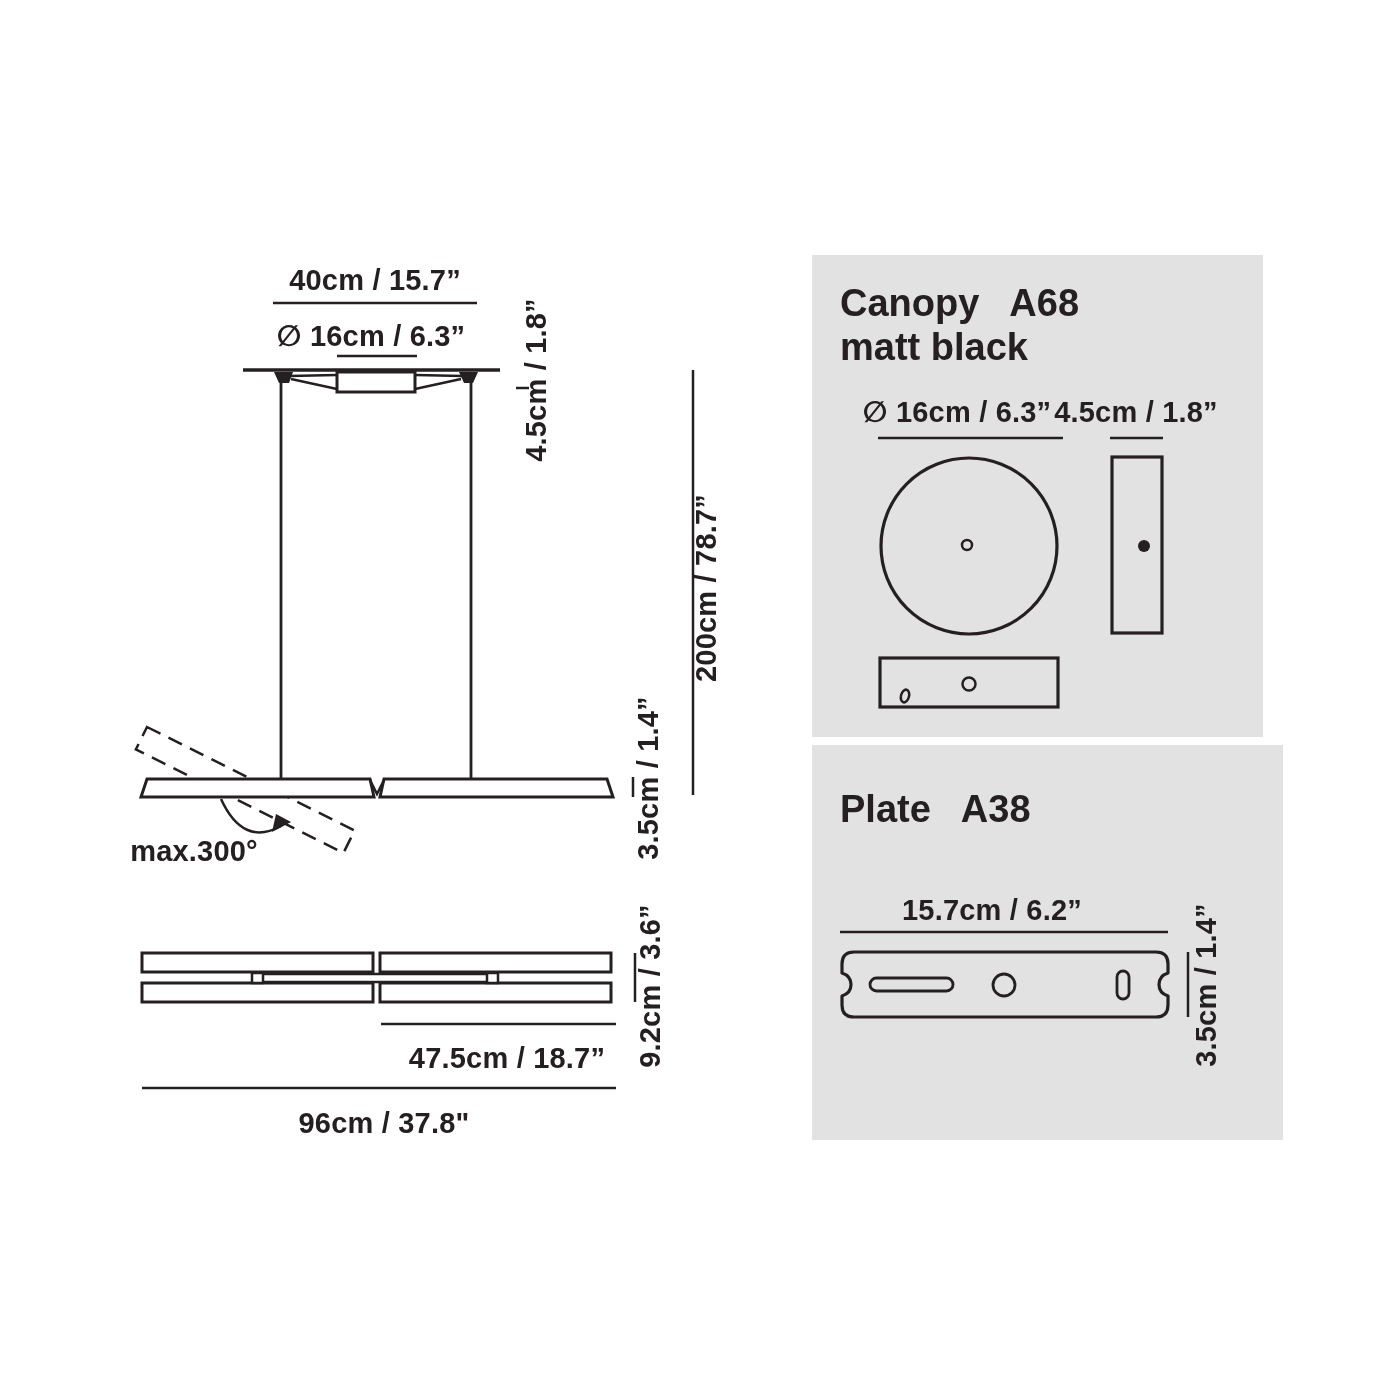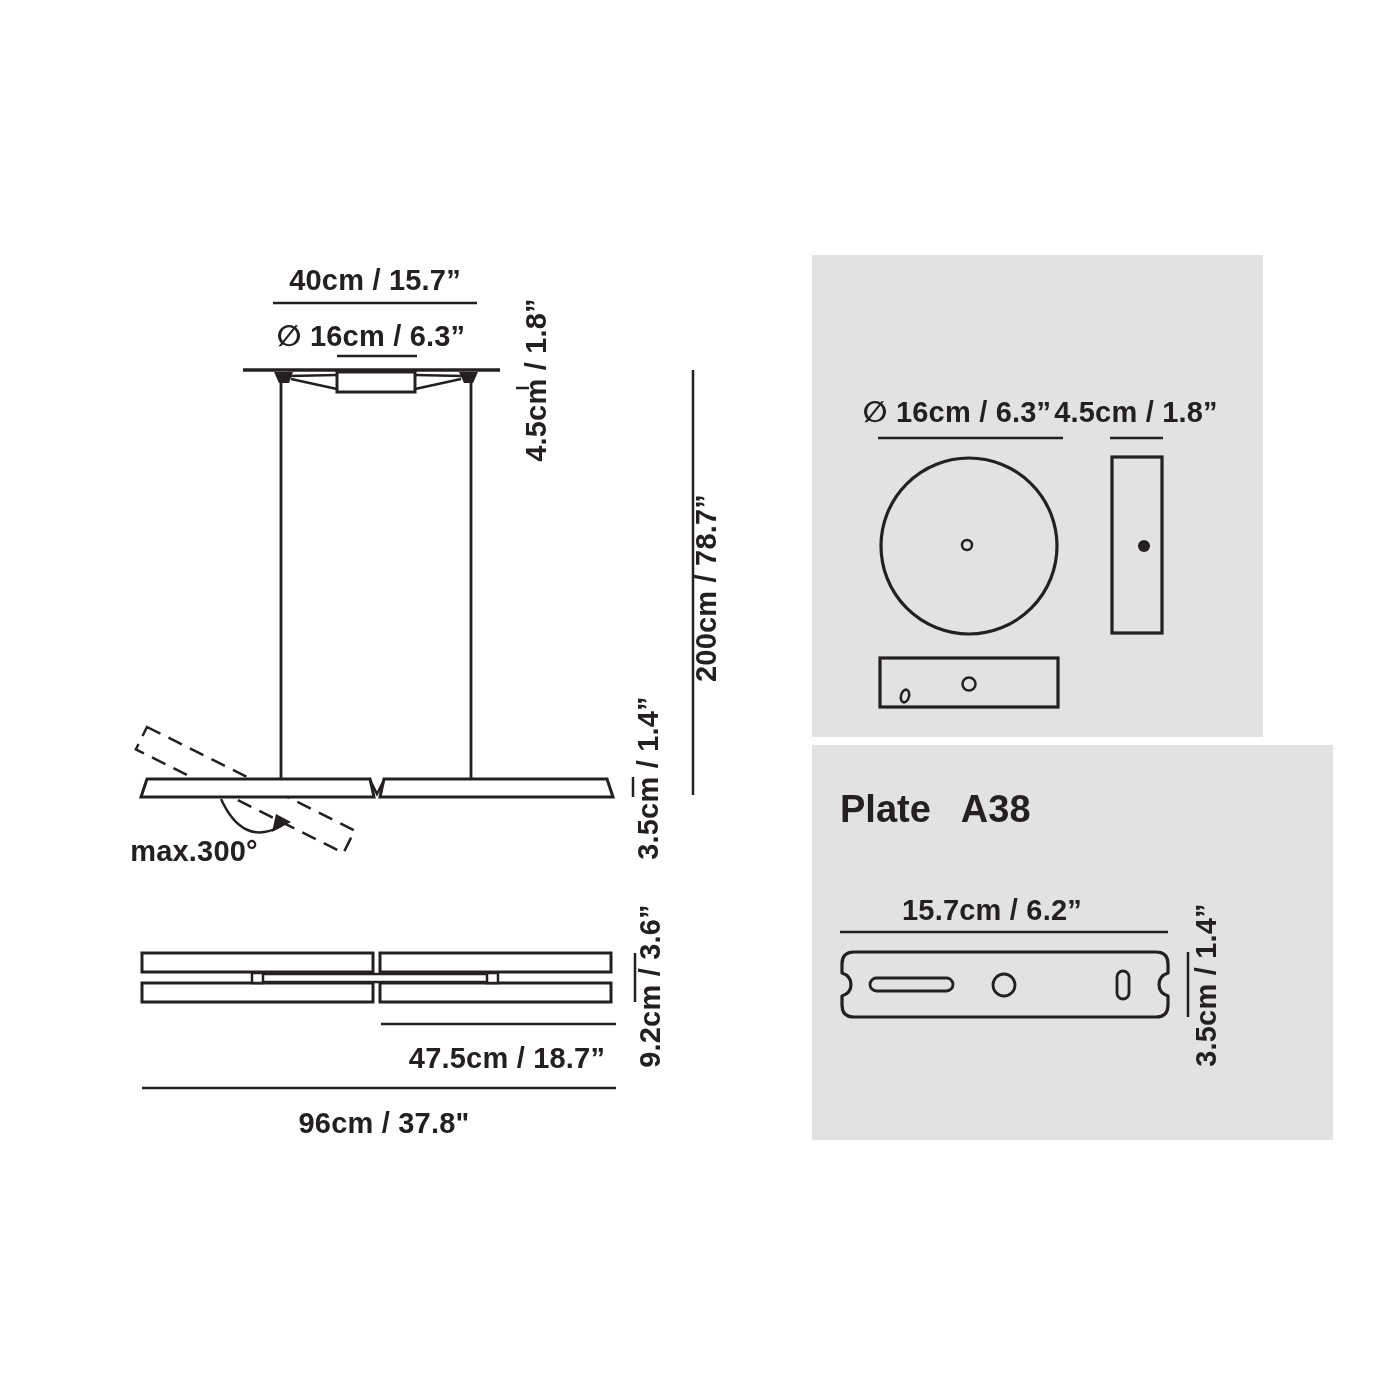--- a/index.html
+++ b/index.html
@@ -72,41 +72,47 @@
   <text class="dim-text" x="660" y="986" text-anchor="middle" transform="rotate(-90 660 986)">9.2cm / 3.6”</text>
 
   <line x1="381" y1="1024" x2="616" y2="1024" stroke="#242021" stroke-width="2.5"></line>
   <text class="dim-text" x="507" y="1068" text-anchor="middle">47.5cm / 18.7”</text>
 
   <line x1="142" y1="1088" x2="616" y2="1088" stroke="#242021" stroke-width="2.5"></line>
   <text class="dim-text" x="384" y="1133" text-anchor="middle">96cm / 37.8"</text>
 </svg>
 
 <div class="panel" style="left:812px;top:255px;width:451px;height:482px;">
+  <div class="panel-title" style="top:26px;">
+    <div>
+      <span>Canopy</span><span class="code">A68</span>
+    </div>
+    <div>matt black</div>
+  </div>
   <svg width="451" height="482" viewBox="0 0 451 482" fill="none">
 
     <text class="dim-text" x="145" y="167" text-anchor="middle">∅ 16cm / 6.3”</text>
     <line x1="66" y1="183" x2="251" y2="183" stroke="#242021" stroke-width="2.5"></line>
 
     <text class="dim-text" x="324" y="167" text-anchor="middle">4.5cm / 1.8”</text>
     <line x1="298" y1="183" x2="351" y2="183" stroke="#242021" stroke-width="2.5"></line>
 
     <circle cx="157" cy="291" r="88" stroke="#242021" stroke-width="3.2"></circle>
     <circle cx="155" cy="290" r="5" stroke="#242021" stroke-width="2.5"></circle>
 
     <rect x="300" y="202" width="50" height="176" stroke="#242021" stroke-width="3.2"></rect>
     <circle cx="332" cy="291" r="6" fill="#242021"></circle>
 
     <rect x="68" y="403" width="178" height="49" stroke="#242021" stroke-width="3.2"></rect>
     <ellipse cx="93" cy="441" rx="4" ry="6.5" stroke="#242021" stroke-width="2.5" transform="rotate(15 93 441)"></ellipse>
     <circle cx="157" cy="429" r="6.5" stroke="#242021" stroke-width="2.5"></circle>
   </svg>
 </div>
 
-<div class="panel" style="left:812px;top:745px;width:521px;height:395px;">
+<div class="panel" style="left:812px;top:745px;width:471px;height:395px;">
   <div class="panel-title" style="top:42px;">
     <div>
       <span>Plate</span><span class="code">A38</span>
     </div>
   </div>
   <svg width="451" height="395" viewBox="0 0 451 395" fill="none">
 
     <text class="dim-text" x="180" y="175" text-anchor="middle">15.7cm / 6.2”</text>
     <line x1="28" y1="187" x2="356" y2="187" stroke="#242021" stroke-width="2.5"></line>
 

